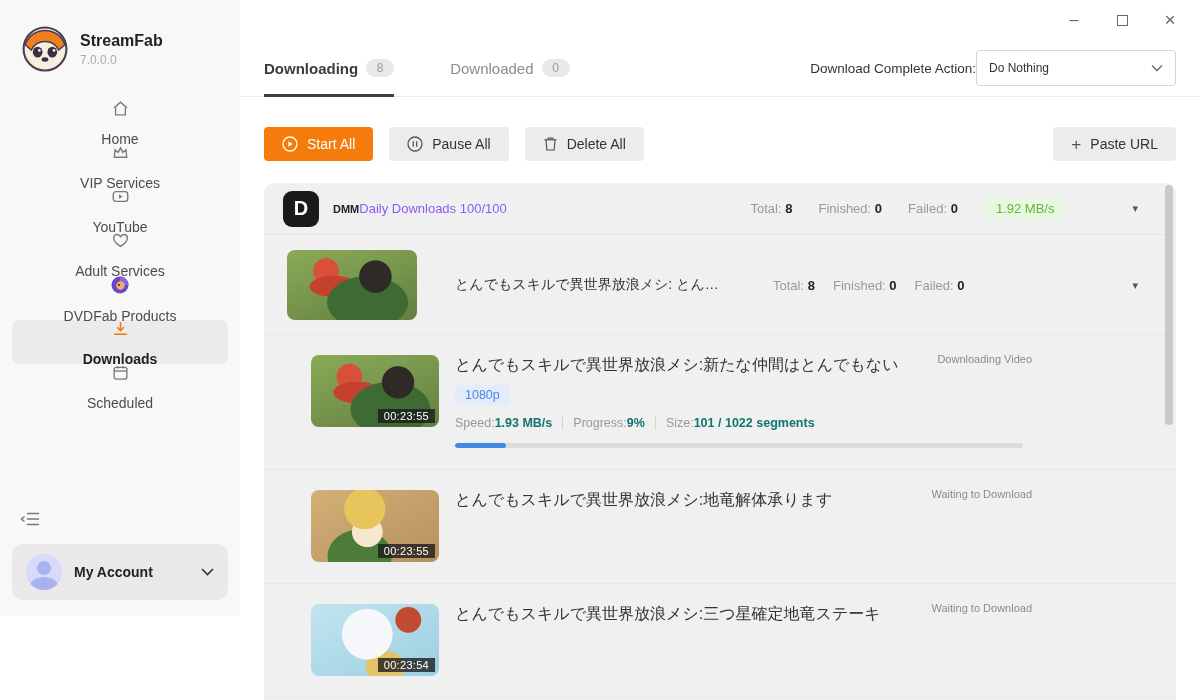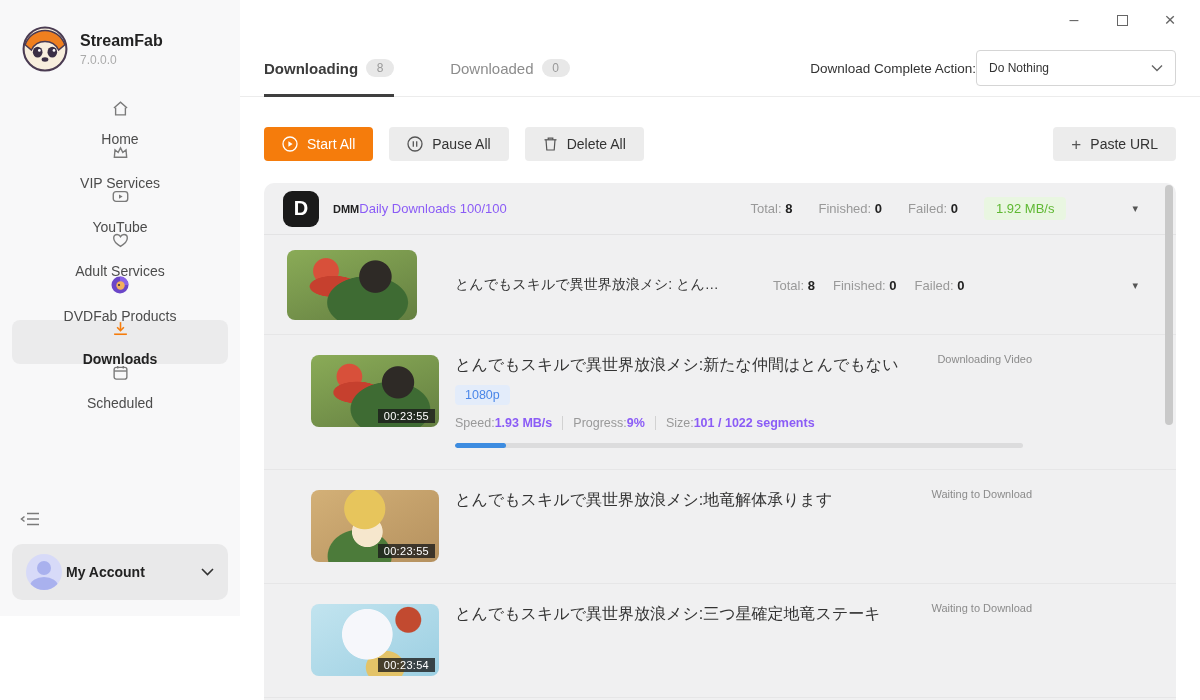--- a/index.html
+++ b/index.html
@@ -14,21 +14,21 @@
   .mascot { width:46px; height:46px; flex-shrink:0; }
   .brand-name { font-size:16px; font-weight:bold; color:#222; }
   .brand-ver { font-size:12px; color:#aaa; margin-top:3px; }
   .nav { list-style:none; }
   .nav-item { display:flex; align-items:center; gap:14px; height:44px; padding:0 16px;
               margin:0 12px; border-radius:8px; cursor:pointer; color:#4c4c4c; font-size:14px;flex-direction:column; }
   .nav-item .nicon { width:18px; height:18px; display:inline-flex; align-items:center; justify-content:center; }
   .nav-item.active { background:#ebebec; color:#222; font-weight:bold; }
   .collapse-btn { position:absolute; left:20px; bottom:86px; width:20px; height:20px; cursor:pointer; }
   .account { position:absolute; left:12px; right:12px; bottom:16px; height:56px; background:#e9e9ea;
-             border-radius:10px; display:flex; align-items:center; padding:0 14px; gap:4px; cursor:pointer; }
+             border-radius:10px; display:flex; align-items:center; padding:0 14px; gap:12px; cursor:pointer; }
   .avatar { width:36px; height:36px; border-radius:50%; background:#d7daf8; position:relative; overflow:hidden; }
   .avatar::before { content:""; position:absolute; left:11px; top:7px; width:14px; height:14px;
                     border-radius:50%; background:#a9b1ee; }
   .avatar::after { content:""; position:absolute; left:4px; top:23px; width:28px; height:18px;
                    border-radius:50% 50% 0 0; background:#a9b1ee; }
   .account-label { font-size:14px; font-weight:bold; color:#222; flex:1; }
   .chev { font-size:12px; color:#444; }
 
   
   .main { flex:1; display:flex; flex-direction:column; position:relative; background:#fff; }
@@ -98,21 +98,21 @@
   .ep-row { display:flex; padding:20px 0 21px 47px; border-bottom:1px solid #e6e6e7; position:relative; }
   .ep-thumb { width:128px; height:72px; border-radius:8px; flex-shrink:0; position:relative; overflow:hidden; }
   .timestamp { position:absolute; right:4px; bottom:4px; background:rgba(25,25,25,.78); color:#fff;
                font-size:11px; padding:1px 6px; border-radius:0; letter-spacing:.3px; }
   .ep-body { flex:1; margin-left:16px; min-width:0; }
   .ep-title { font-size:16px; color:#333; white-space:nowrap; overflow:hidden; max-width:460px; }
   .ep-status { position:absolute; top:18px; right:144px; font-size:11px; color:#8b8b8b; }
   .q-badge { display:inline-block; margin-top:9px; background:#e3ecfa; color:#4a86e8; font-size:12.5px;
              padding:3px 10px; border-radius:4px; }
   .meta { display:flex; align-items:center; margin-top:11px; font-size:12.5px; color:#999; }
-  .meta b { color:#8b5cf6; }
+  .meta b { color:#0f766e; }
   .meta .sep { width:1px; height:14px; background:#d2d2d2; margin:0 10px; }
   .pbar { margin-top:13px; height:5px; background:#dcdcdd; border-radius:3px; max-width:568px; overflow:hidden; }
   .pfill { height:100%; background:#3d8ce0; border-radius:3px; width:9%; }
 
   .scroll-thumb { position:absolute; right:3px; top:2px; width:8px; height:240px; background:#c9c9c9; border-radius:4px; }
 </style>
 </head>
 <body>
 
 <div class="app">

